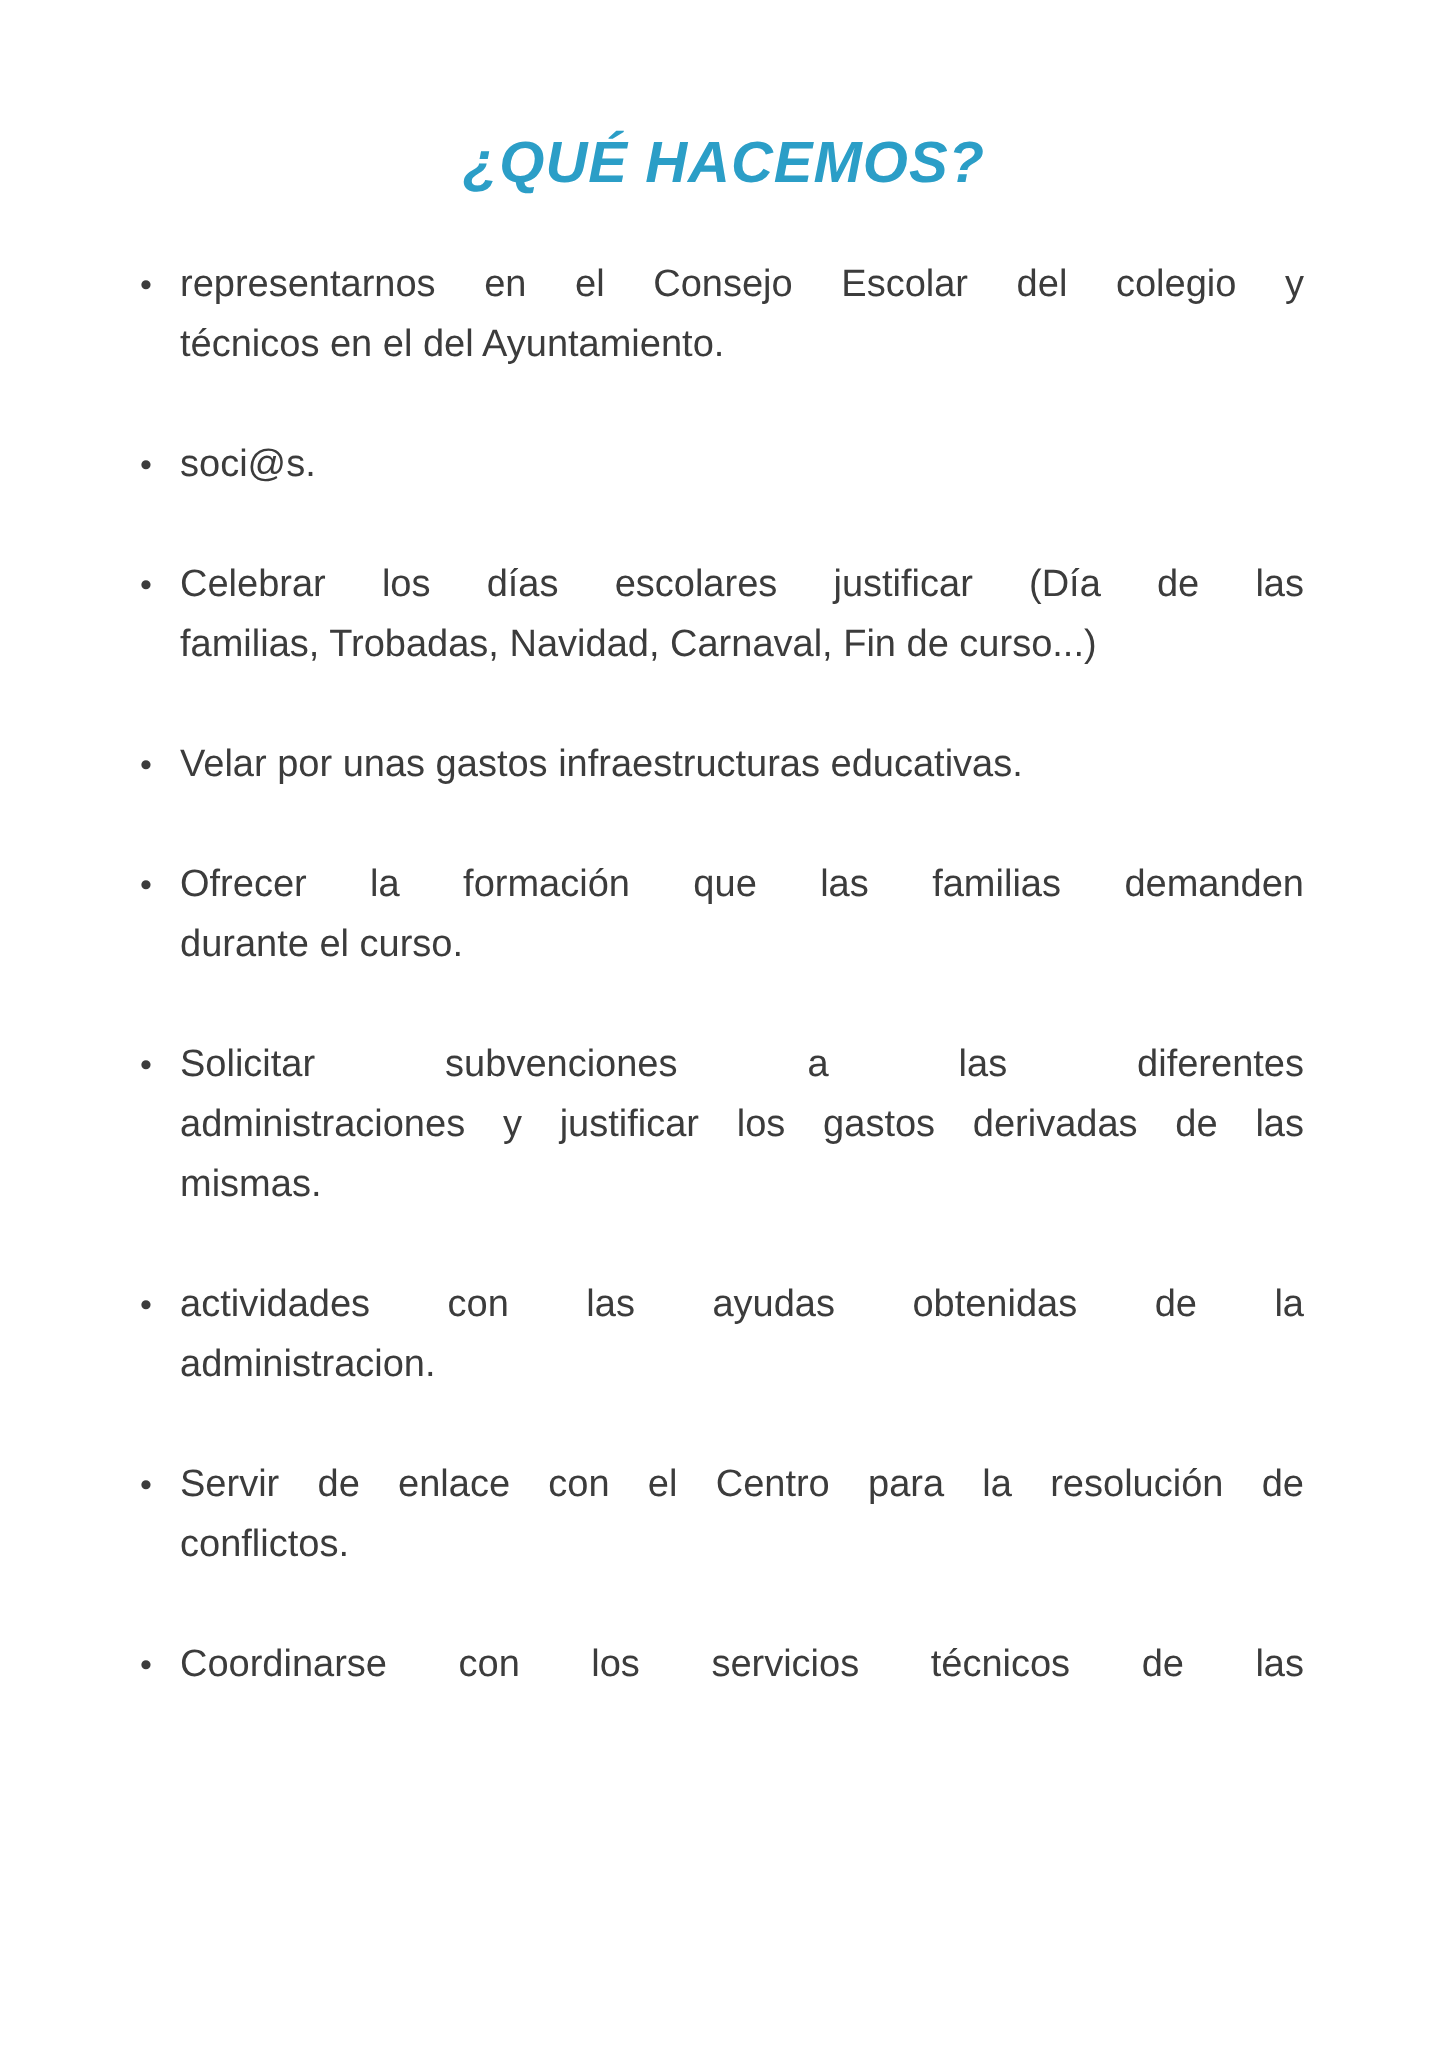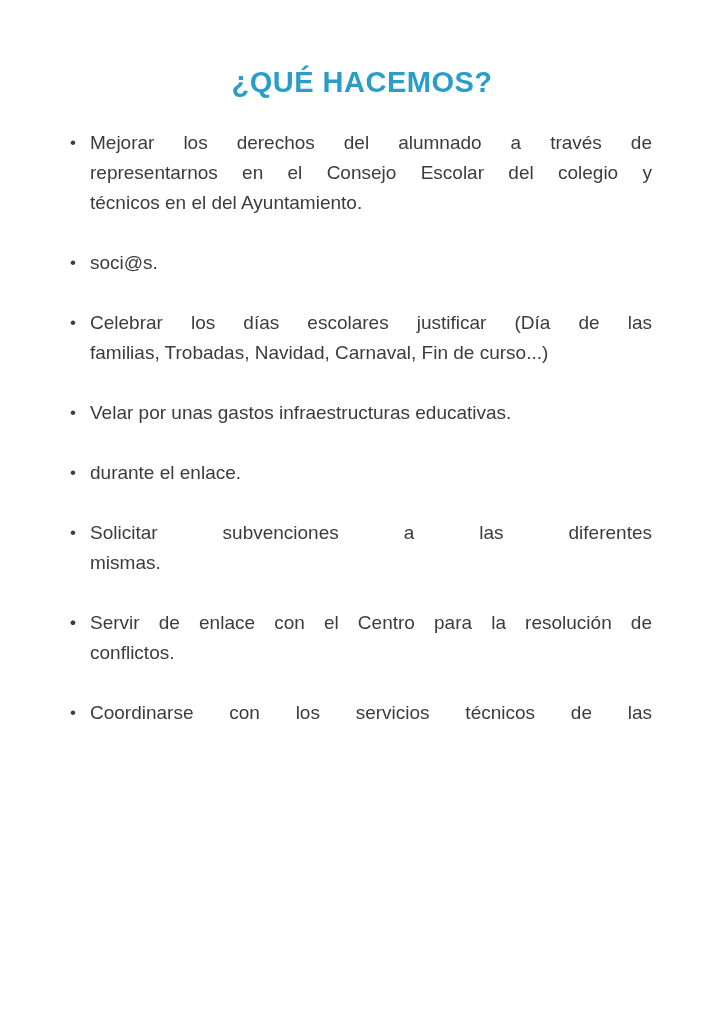--- a/index.html
+++ b/index.html
@@ -21,20 +21,21 @@
   }
   .title {
     margin: 64px 0 0 0;
     height: 36px;
     line-height: 36px;
     text-align: center;
     font-size: 29px;
     font-weight: 700;
     letter-spacing: 0.5px;
     color: #2b9ec7;
+    font-style: italic;
   }
   .list {
     list-style: none;
     margin: 28px 72px 0 90px; 
     padding: 0;
     color: #3c3c3c;
     font-size: 19px;
   }
   .list-item {
     position: relative;
@@ -63,48 +64,51 @@
   }
 </style>
 </head>
 <body>
 
 <div class="page" style="background: rgb(255, 255, 255);">
   <h1 class="title" style="color: rgb(43, 158, 199);">¿QUÉ HACEMOS?</h1>
   <ul class="list" style="color: rgb(60, 60, 60);">
       <li class="list-item">
         <span class="bullet">•</span>
-        <div class="line">Mejorar los derechos del alumnado a través de</div>
         <div class="line">representarnos en el Consejo Escolar del colegio y</div>
         <div class="line last">técnicos en el del Ayuntamiento.</div>
       </li>
       <li class="list-item">
         <span class="bullet">•</span>
         <div class="line last">soci@s.</div>
       </li>
       <li class="list-item">
         <span class="bullet">•</span>
         <div class="line">Celebrar los días escolares justificar (Día de las</div>
         <div class="line last">familias, Trobadas, Navidad, Carnaval, Fin de curso...)</div>
       </li>
       <li class="list-item">
         <span class="bullet">•</span>
         <div class="line last">Velar por unas gastos infraestructuras educativas.</div>
       </li>
       <li class="list-item">
         <span class="bullet">•</span>
-        <div class="line last">durante el enlace.</div>
+        <div class="line">Ofrecer la formación que las familias demanden</div>
+        <div class="line last">durante el curso.</div>
       </li>
       <li class="list-item">
         <span class="bullet">•</span>
         <div class="line">Solicitar subvenciones a las diferentes</div>
+        <div class="line">administraciones y justificar los gastos derivadas de las</div>
         <div class="line last">mismas.</div>
       </li>
       <li class="list-item">
         <span class="bullet">•</span>
+        <div class="line">actividades con las ayudas obtenidas de la</div>
+        <div class="line last">administracion.</div>
       </li>
       <li class="list-item">
         <span class="bullet">•</span>
         <div class="line">Servir de enlace con el Centro para la resolución de</div>
         <div class="line last">conflictos.</div>
       </li>
       <li class="list-item">
         <span class="bullet">•</span>
         <div class="line">Coordinarse con los servicios técnicos de las</div>
       </li>

